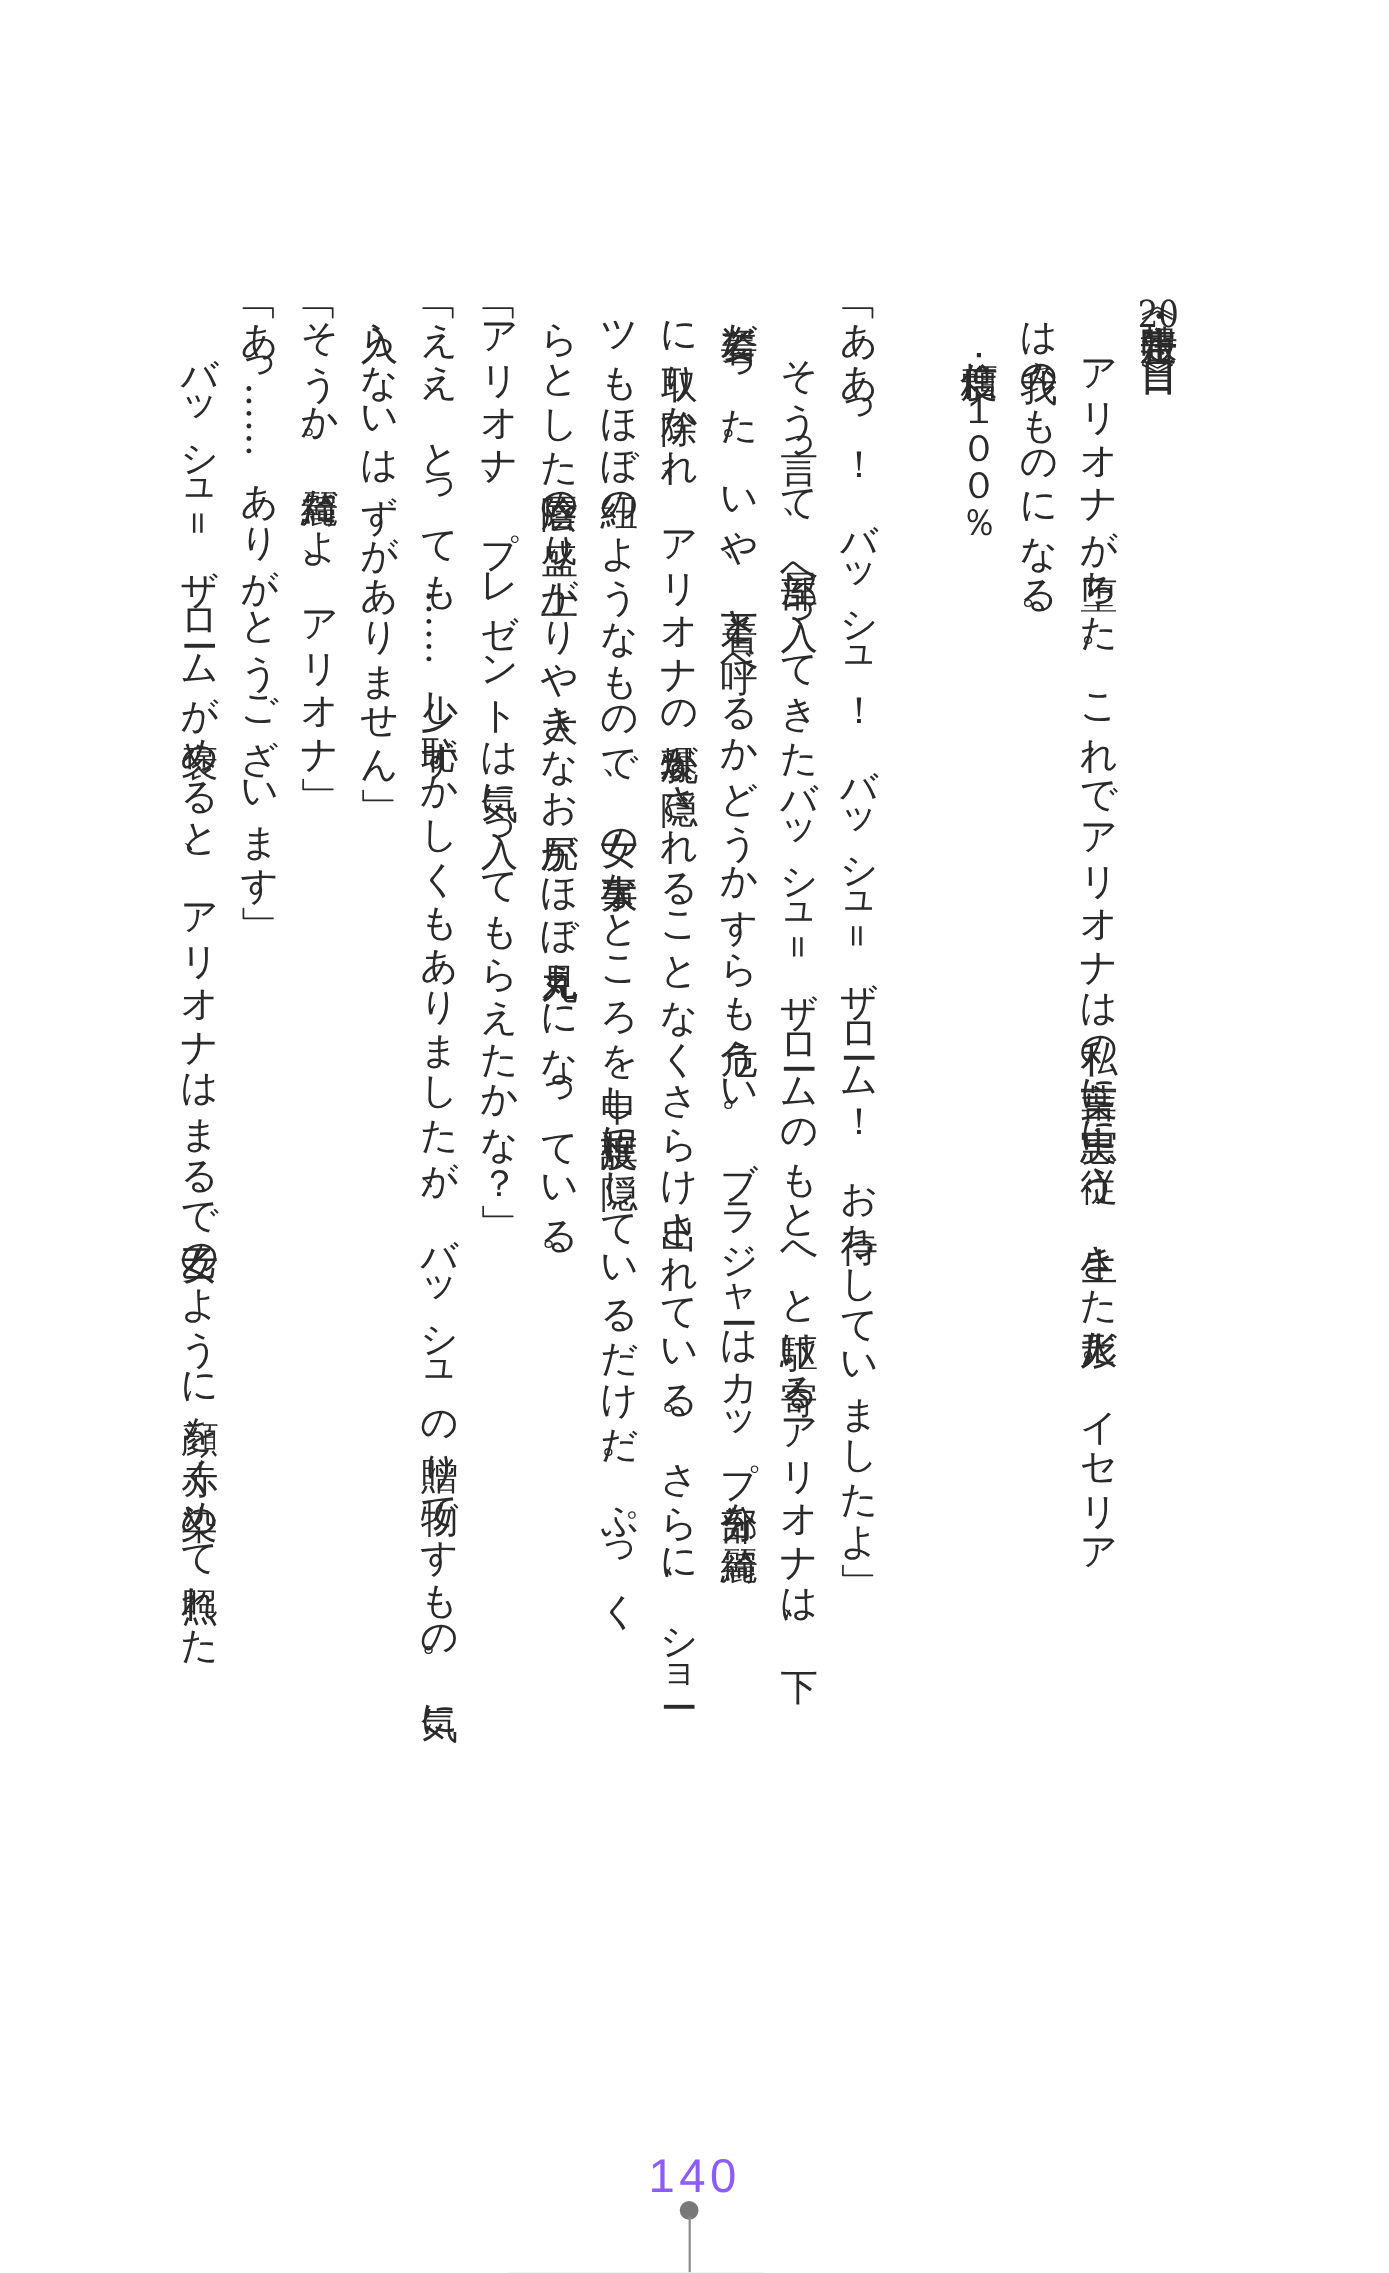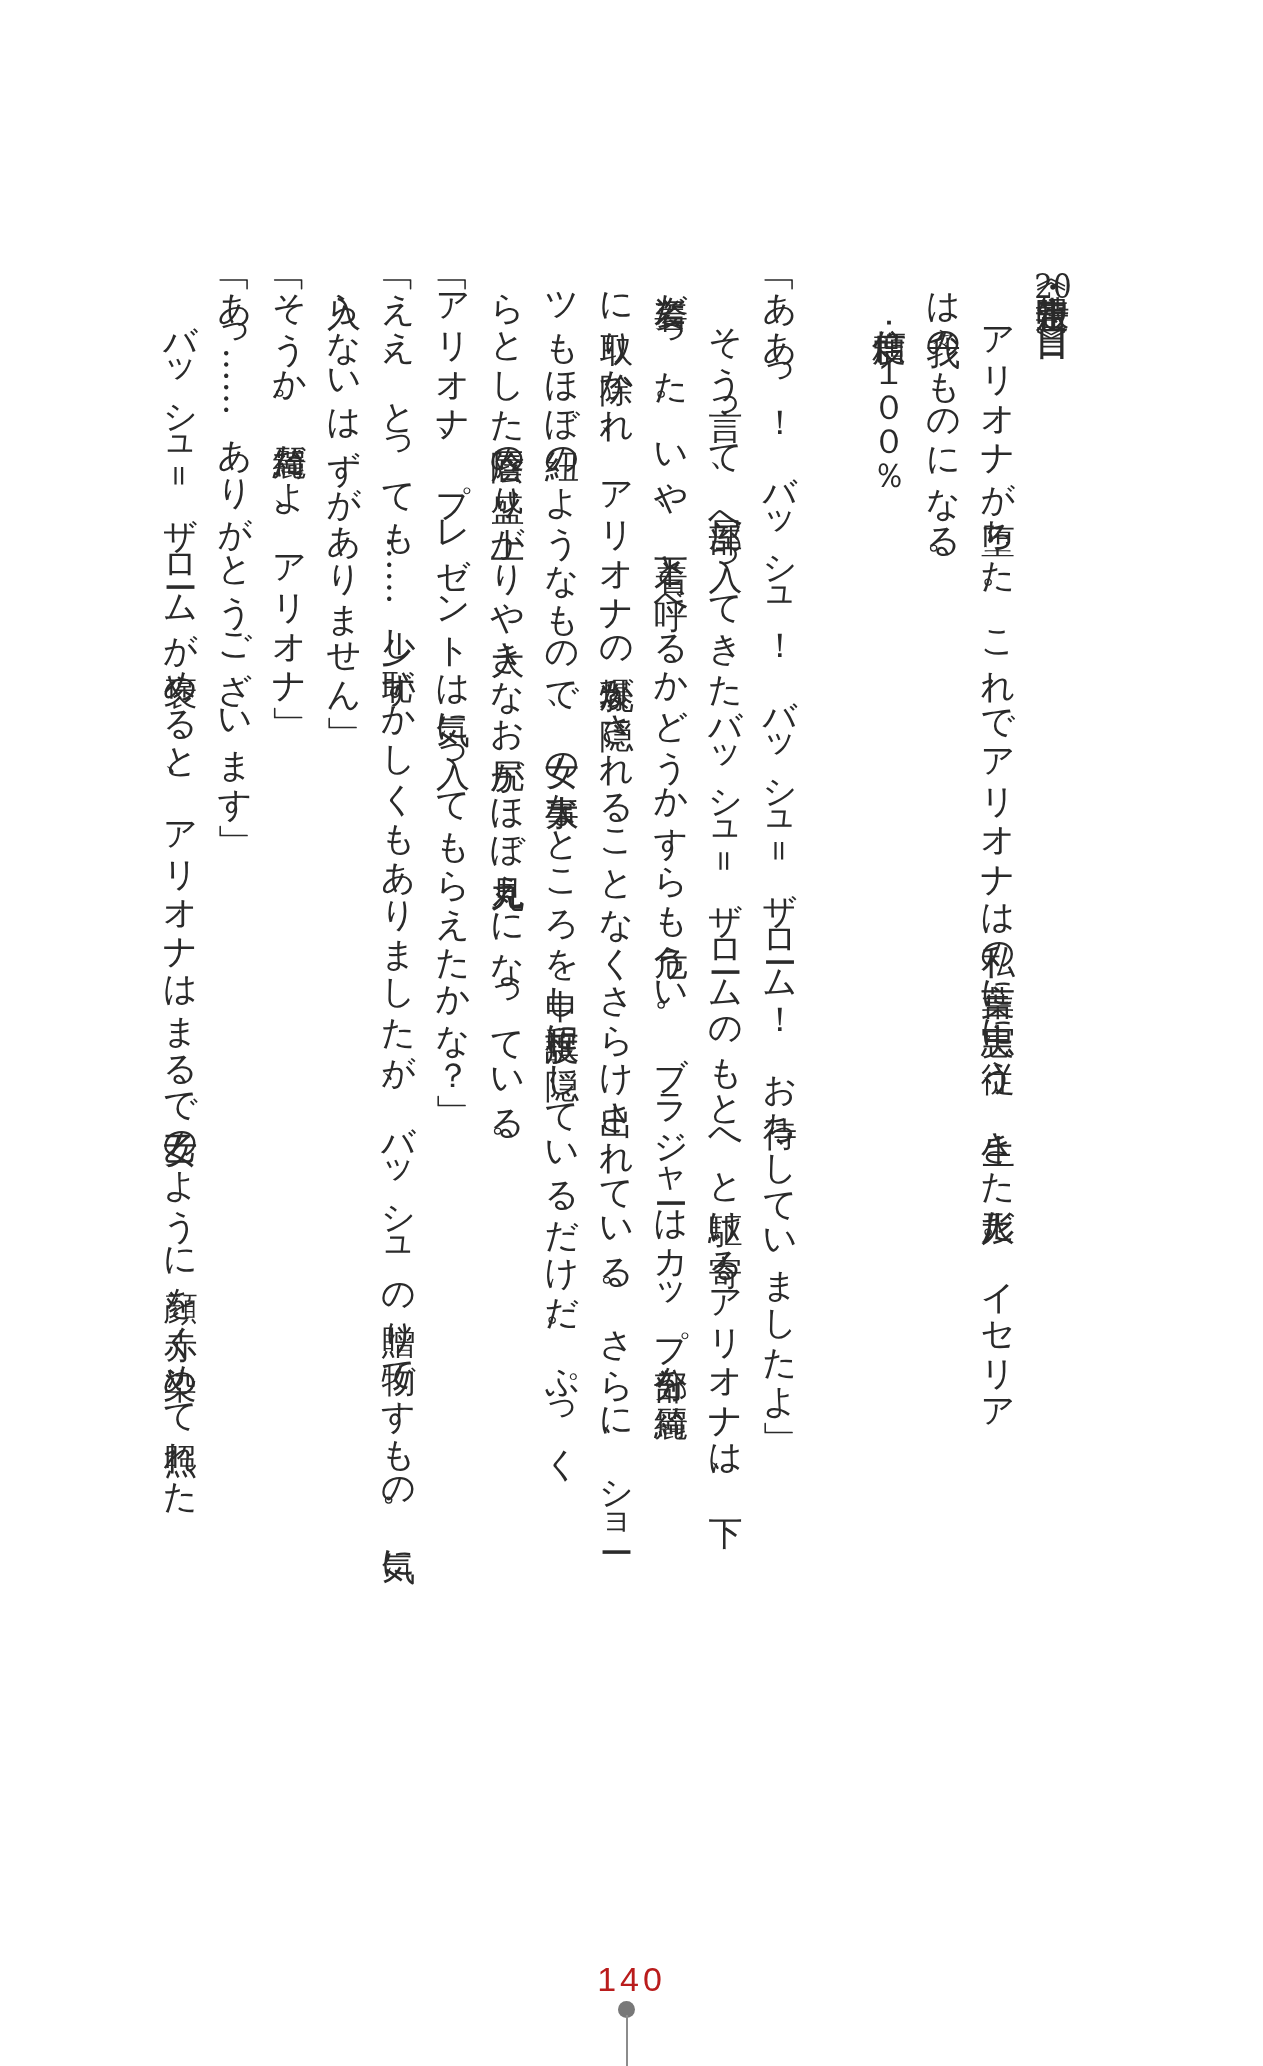--- a/index.html
+++ b/index.html
@@ -49,23 +49,23 @@
     text-orientation: upright;
     -webkit-text-orientation: upright;
   }
   
   .page-number {
     position: absolute;
     top: 1962px;
     left: 50%;
     transform: translateX(-50%);
     font-family: "Liberation Sans", "DejaVu Sans", sans-serif;
-    font-size: 34px;
+    font-size: 43px;
     font-weight: 400;
-    color: #b91c1c;
+    color: #8b5cf6;
     letter-spacing: 4px;
     line-height: 34px;
   }
   .marker-dot {
     position: absolute;
     top: 2001px;
     left: 618px;
     width: 17px;
     height: 17px;
     border-radius: 50%;

